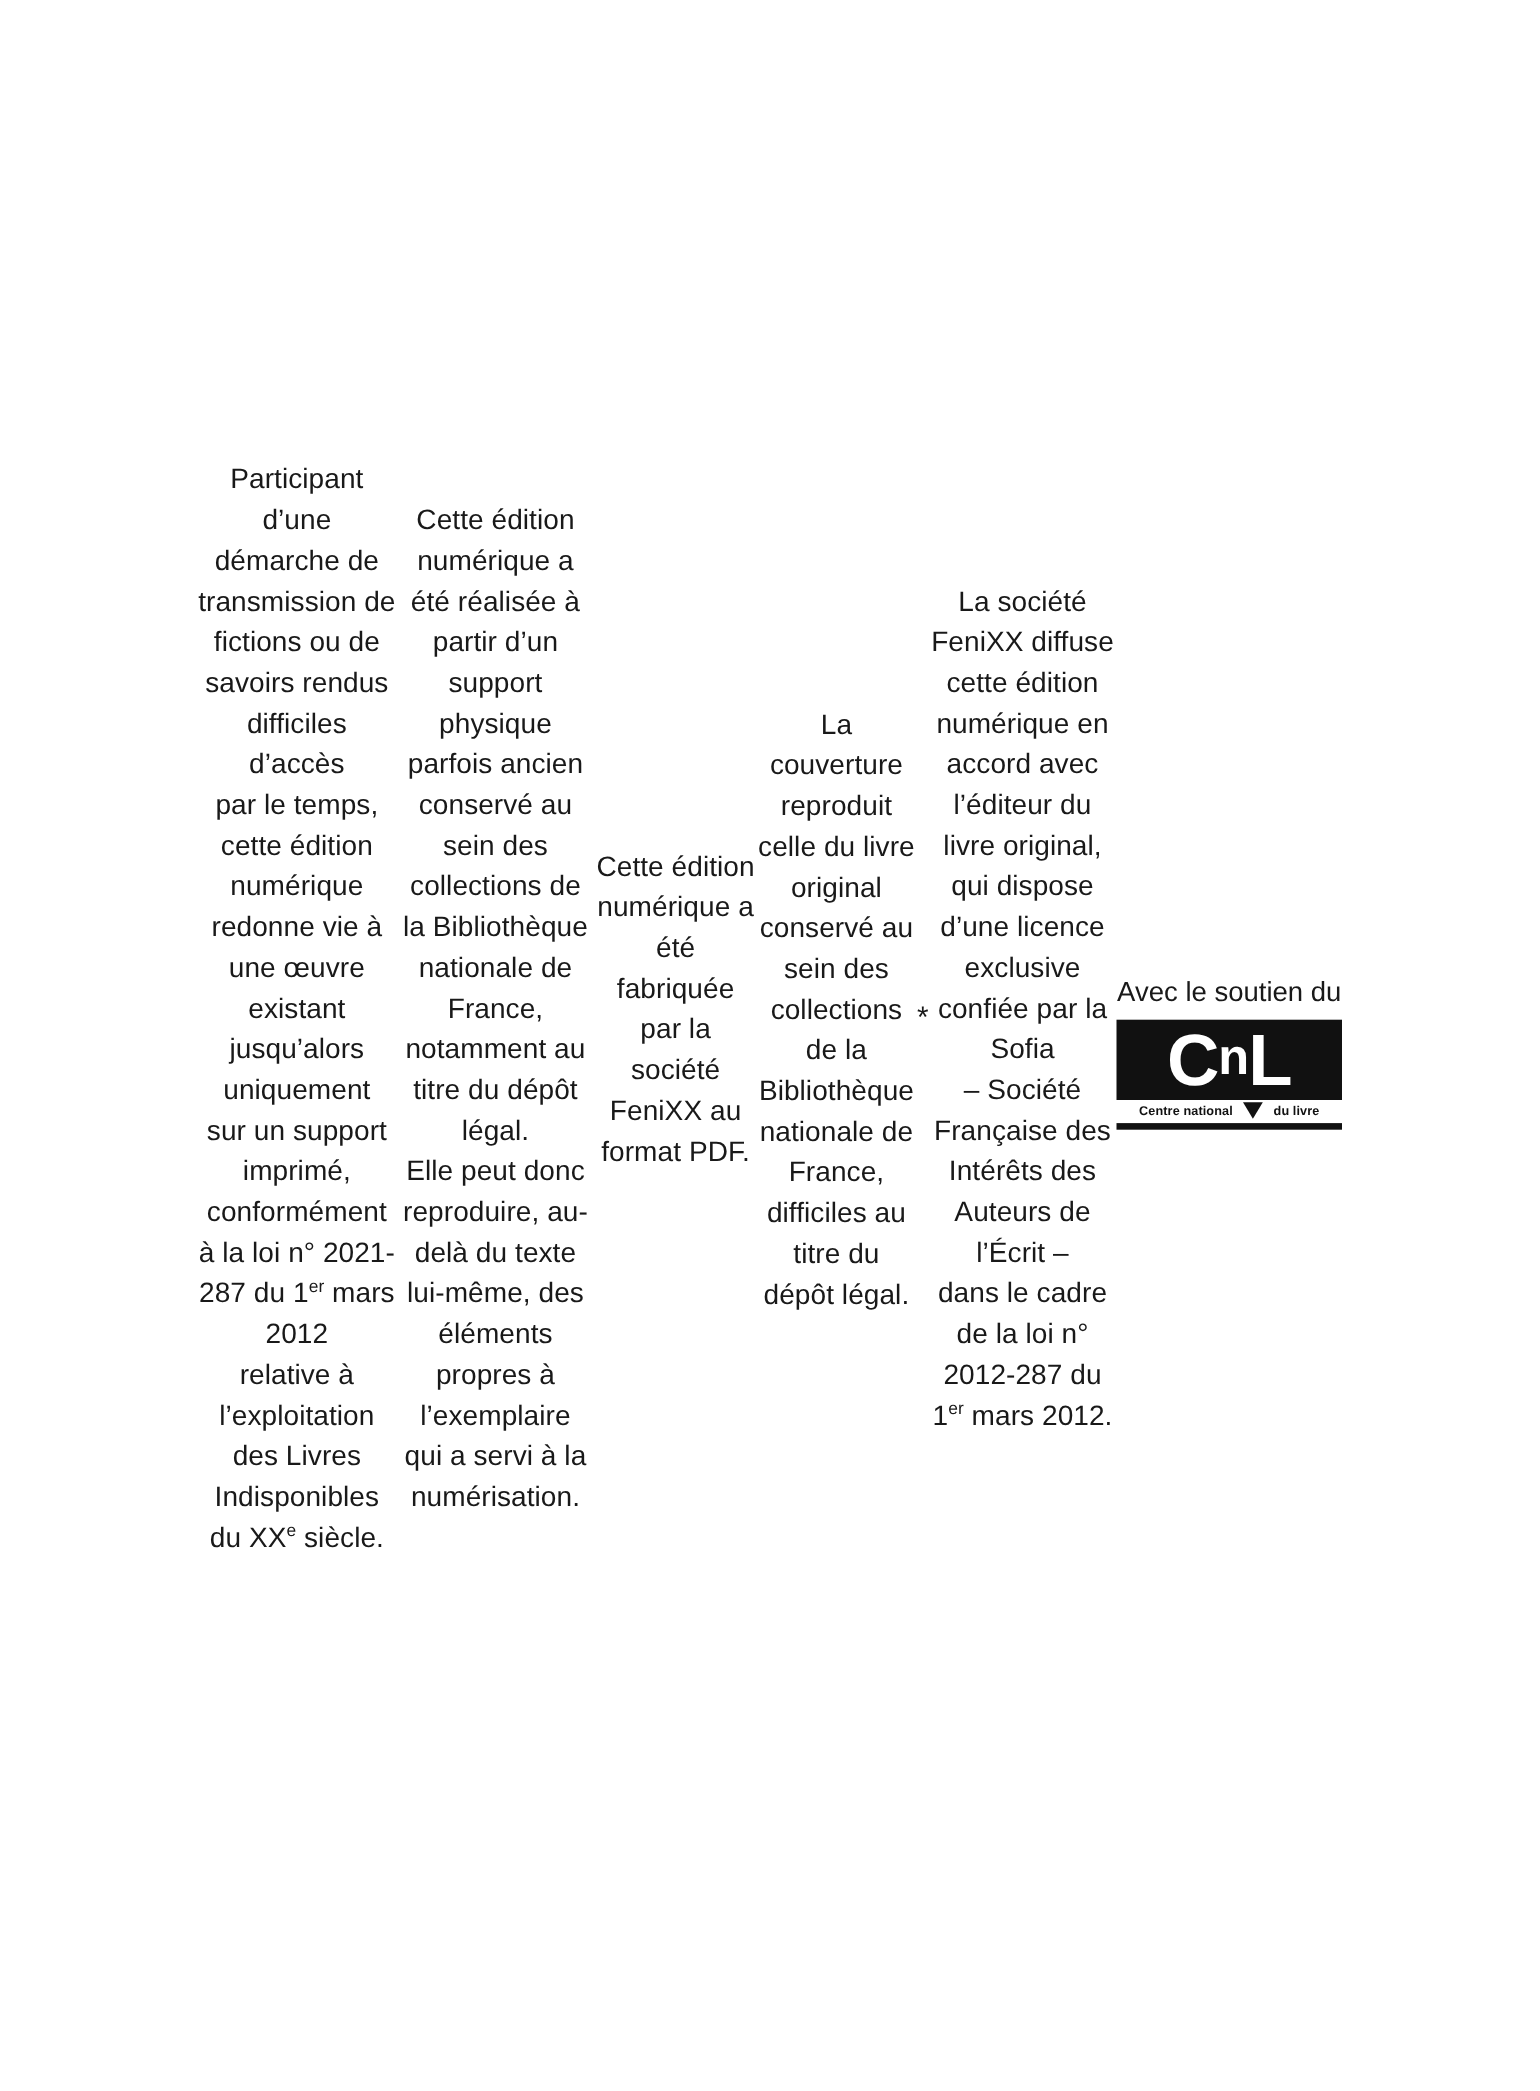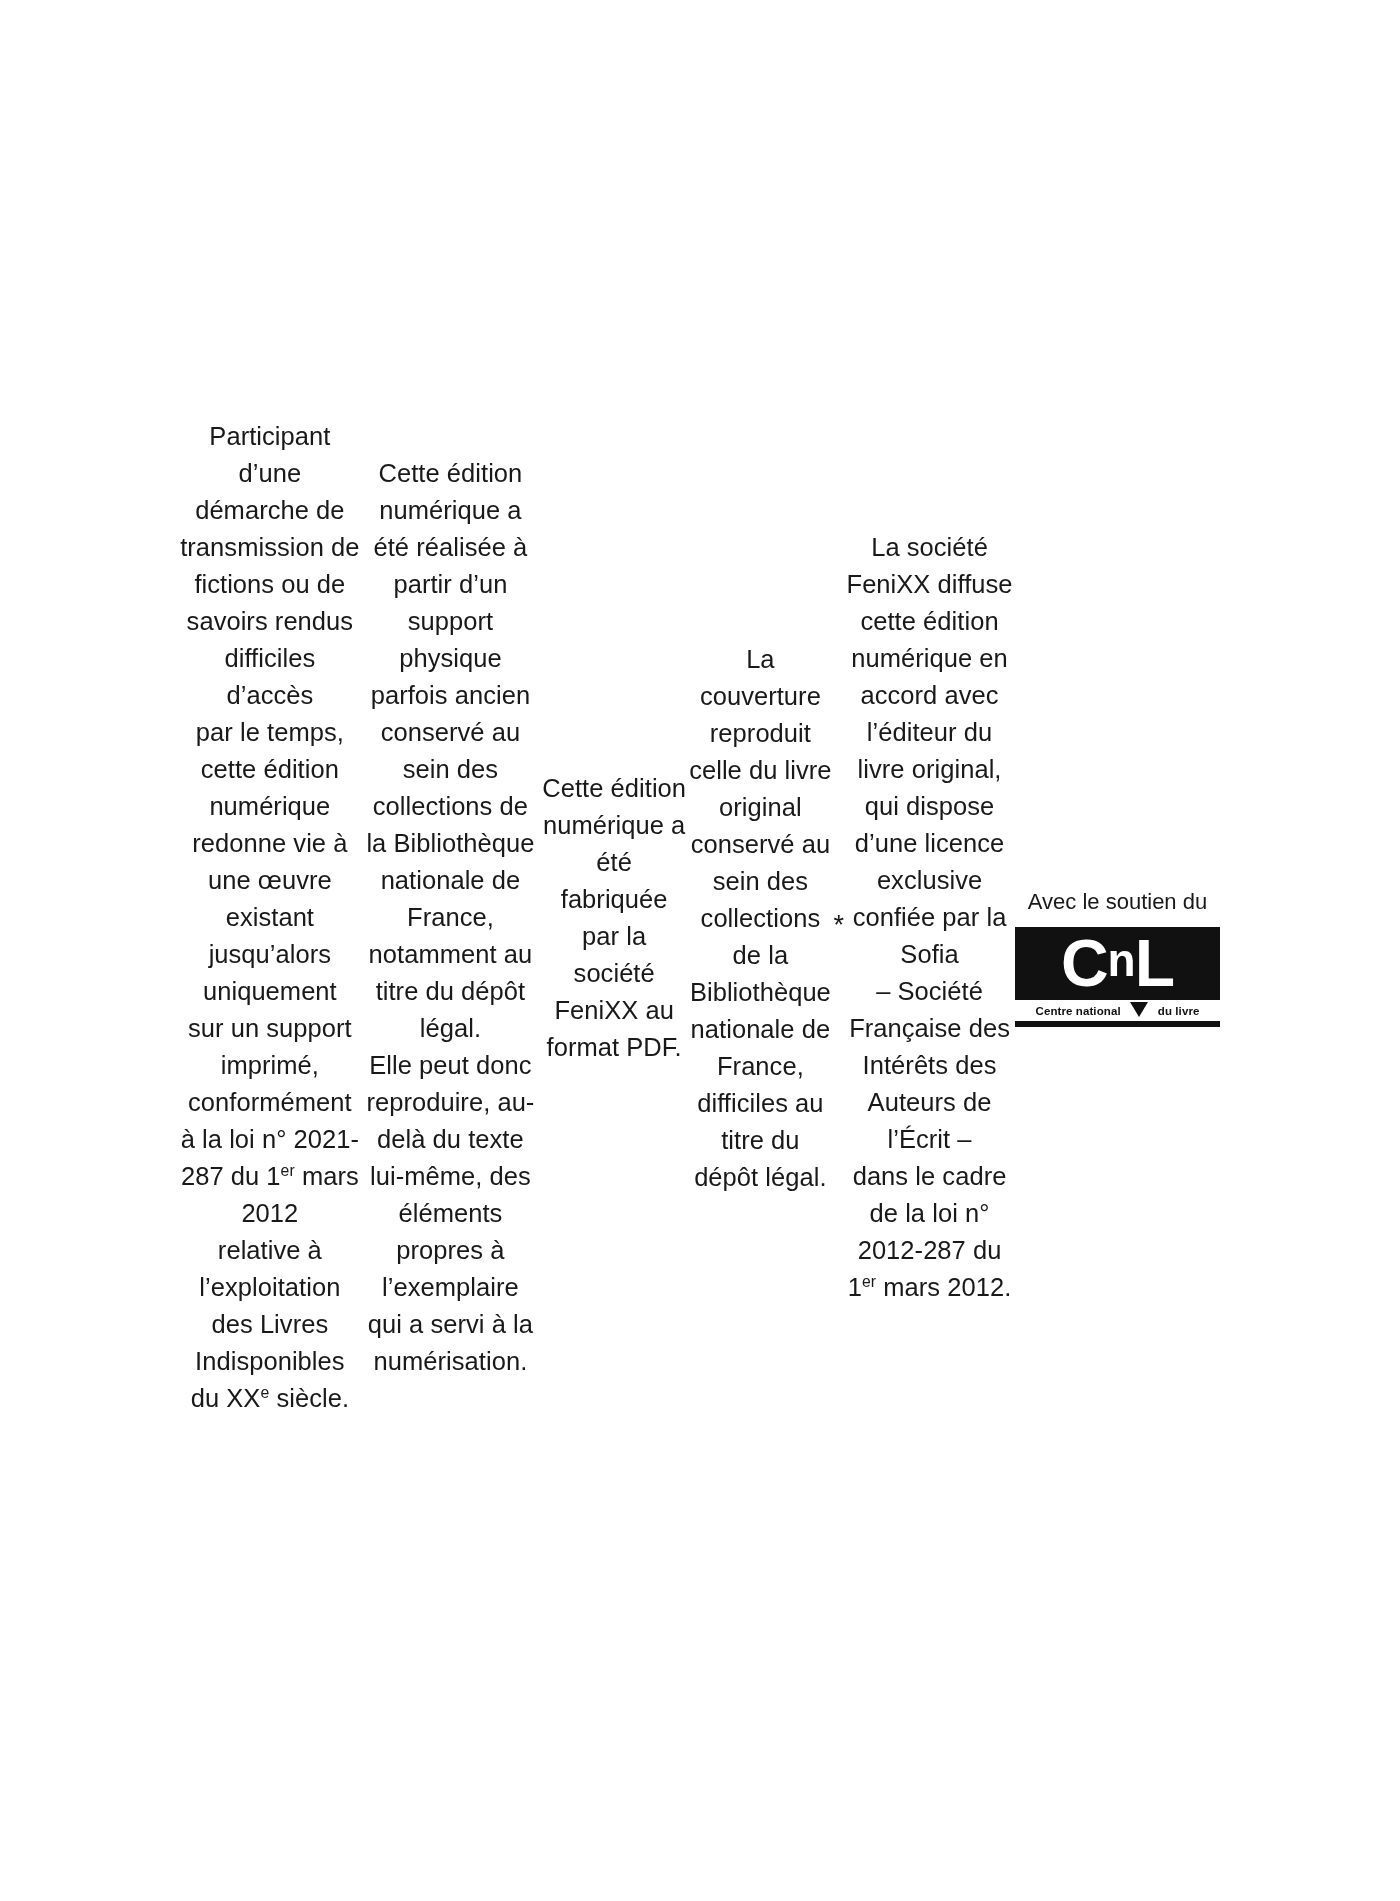--- a/index.html
+++ b/index.html
@@ -63,21 +63,21 @@
   }
 
   .support-block {
     margin-top: 44px;
     display: flex;
     flex-direction: column;
     align-items: center;
   }
 
   .support-label {
-    font-size: 22px;
+    font-size: 25px;
     line-height: 30px;
     color: #191919;
     margin-bottom: 10px;
   }
 
   
   .cnl-logo {
     width: 205px;
     height: 100px;
     background: #111111;

